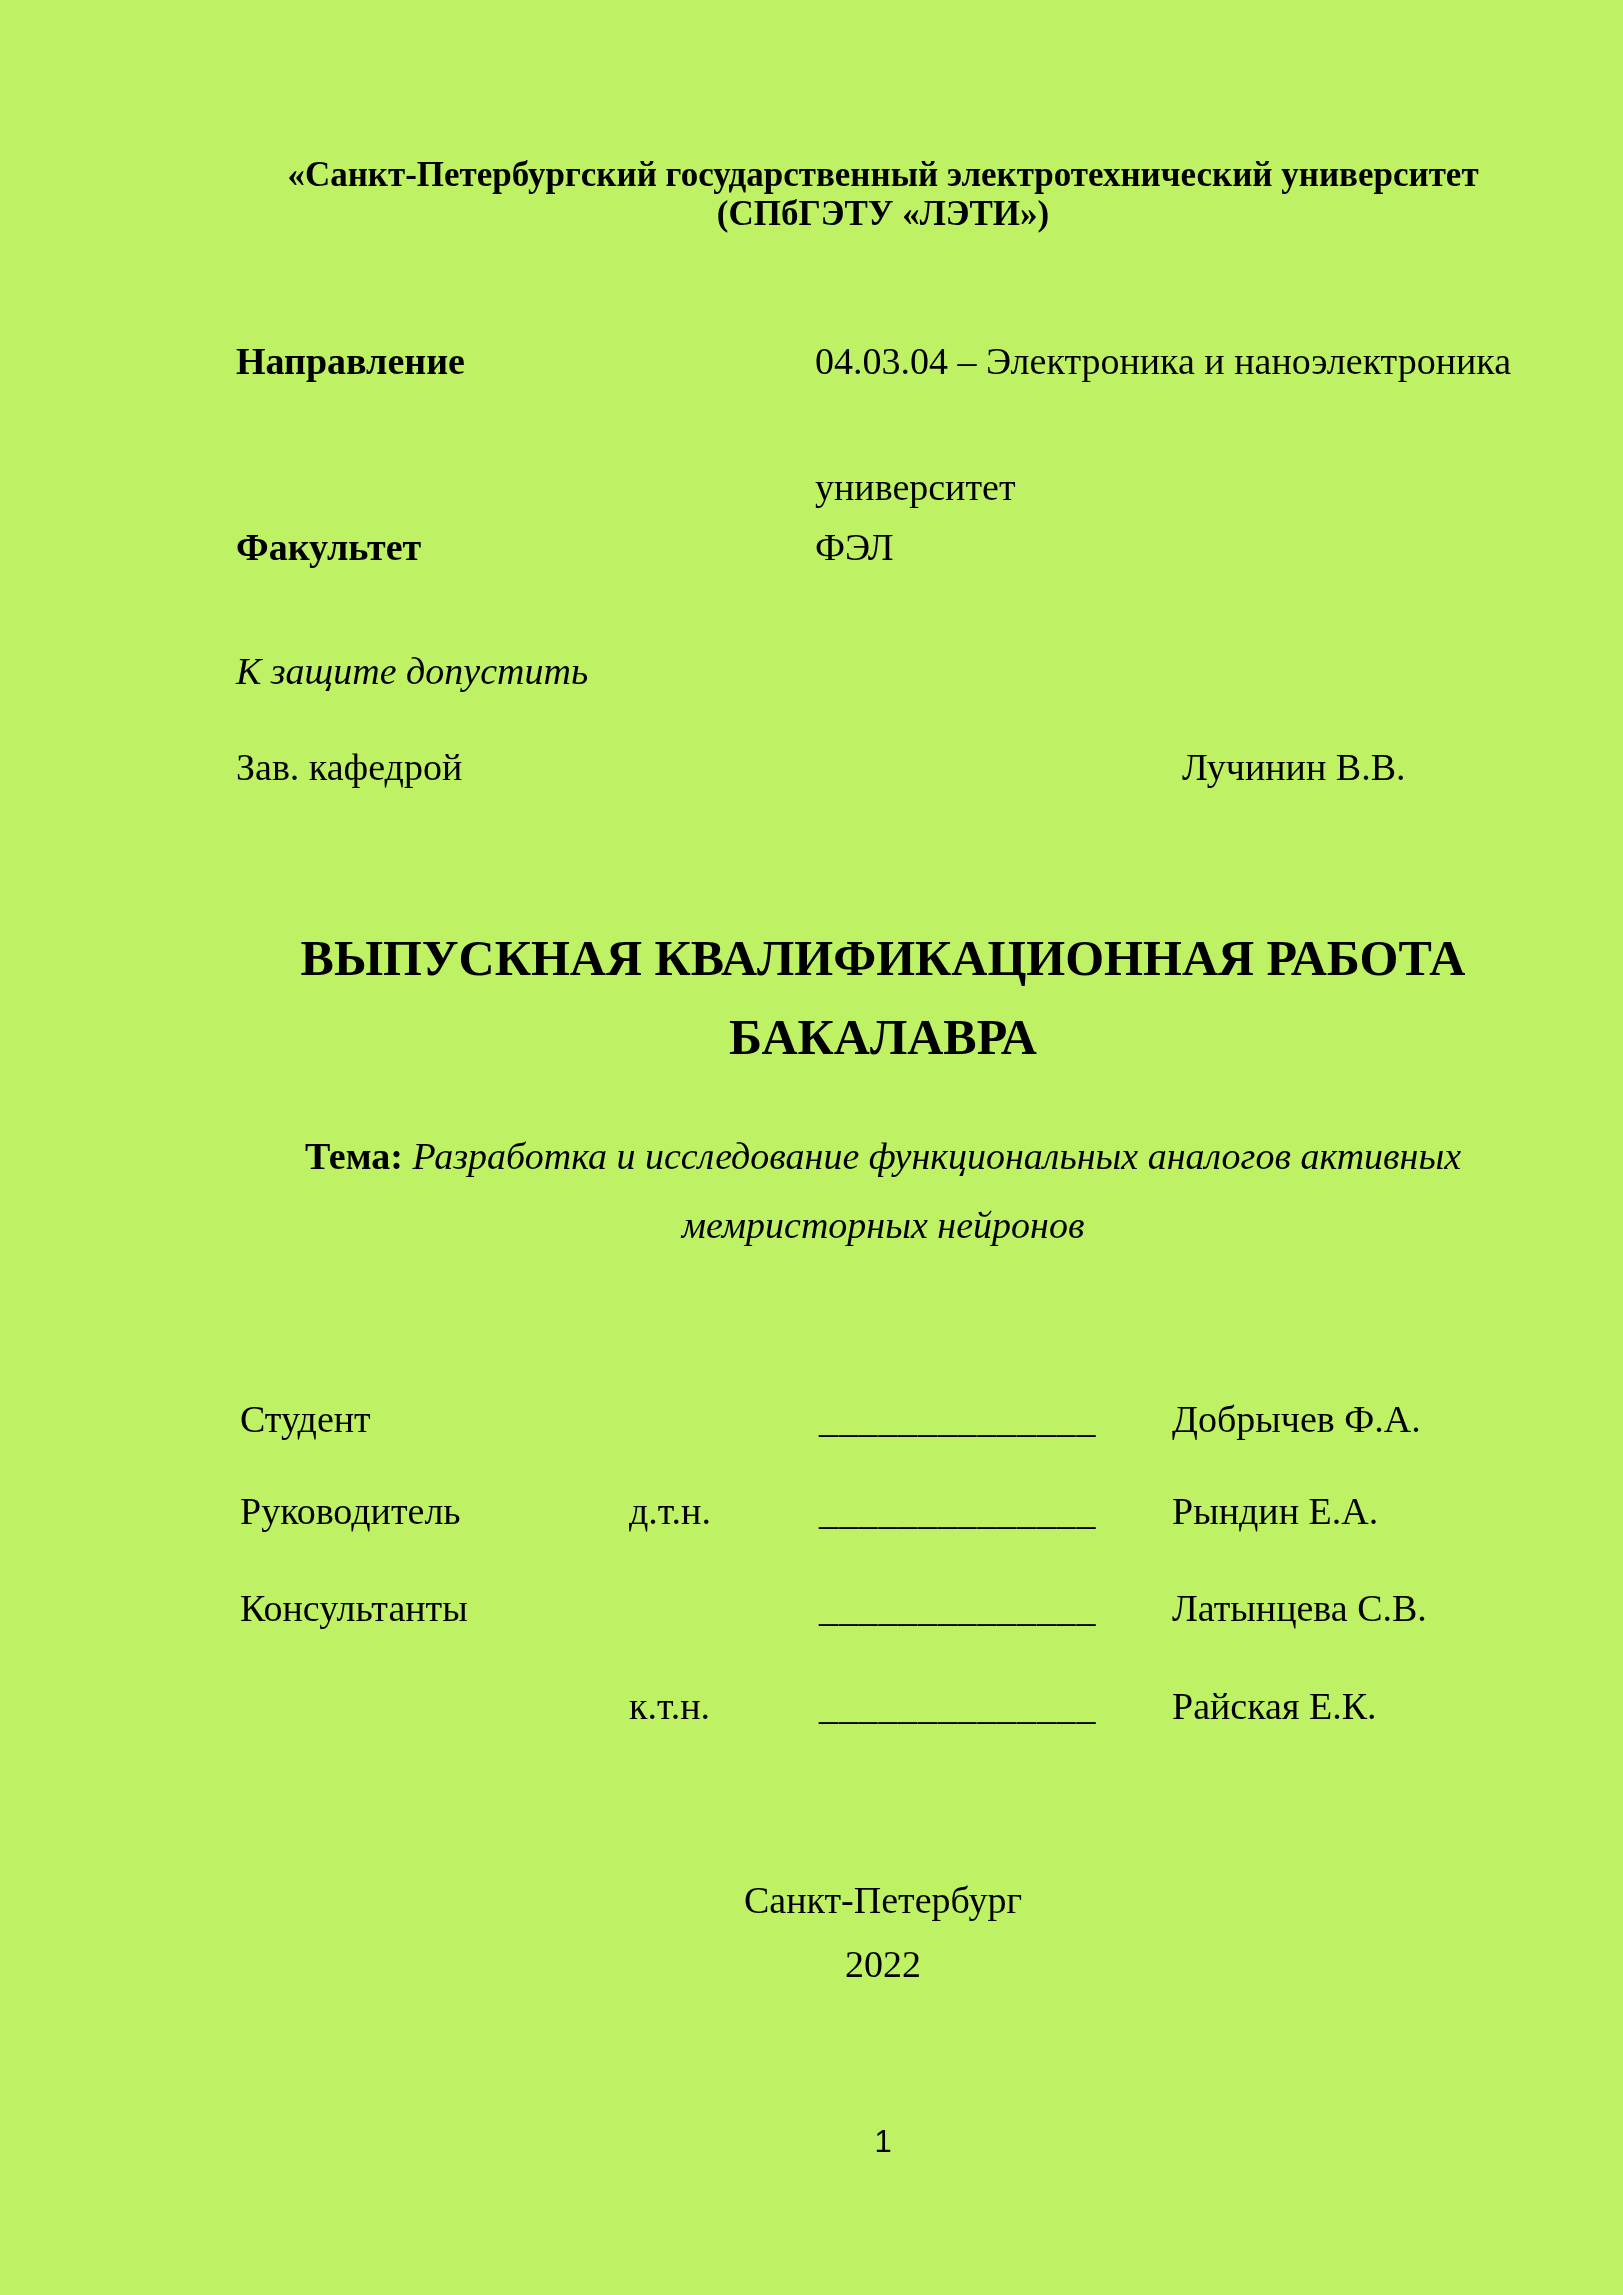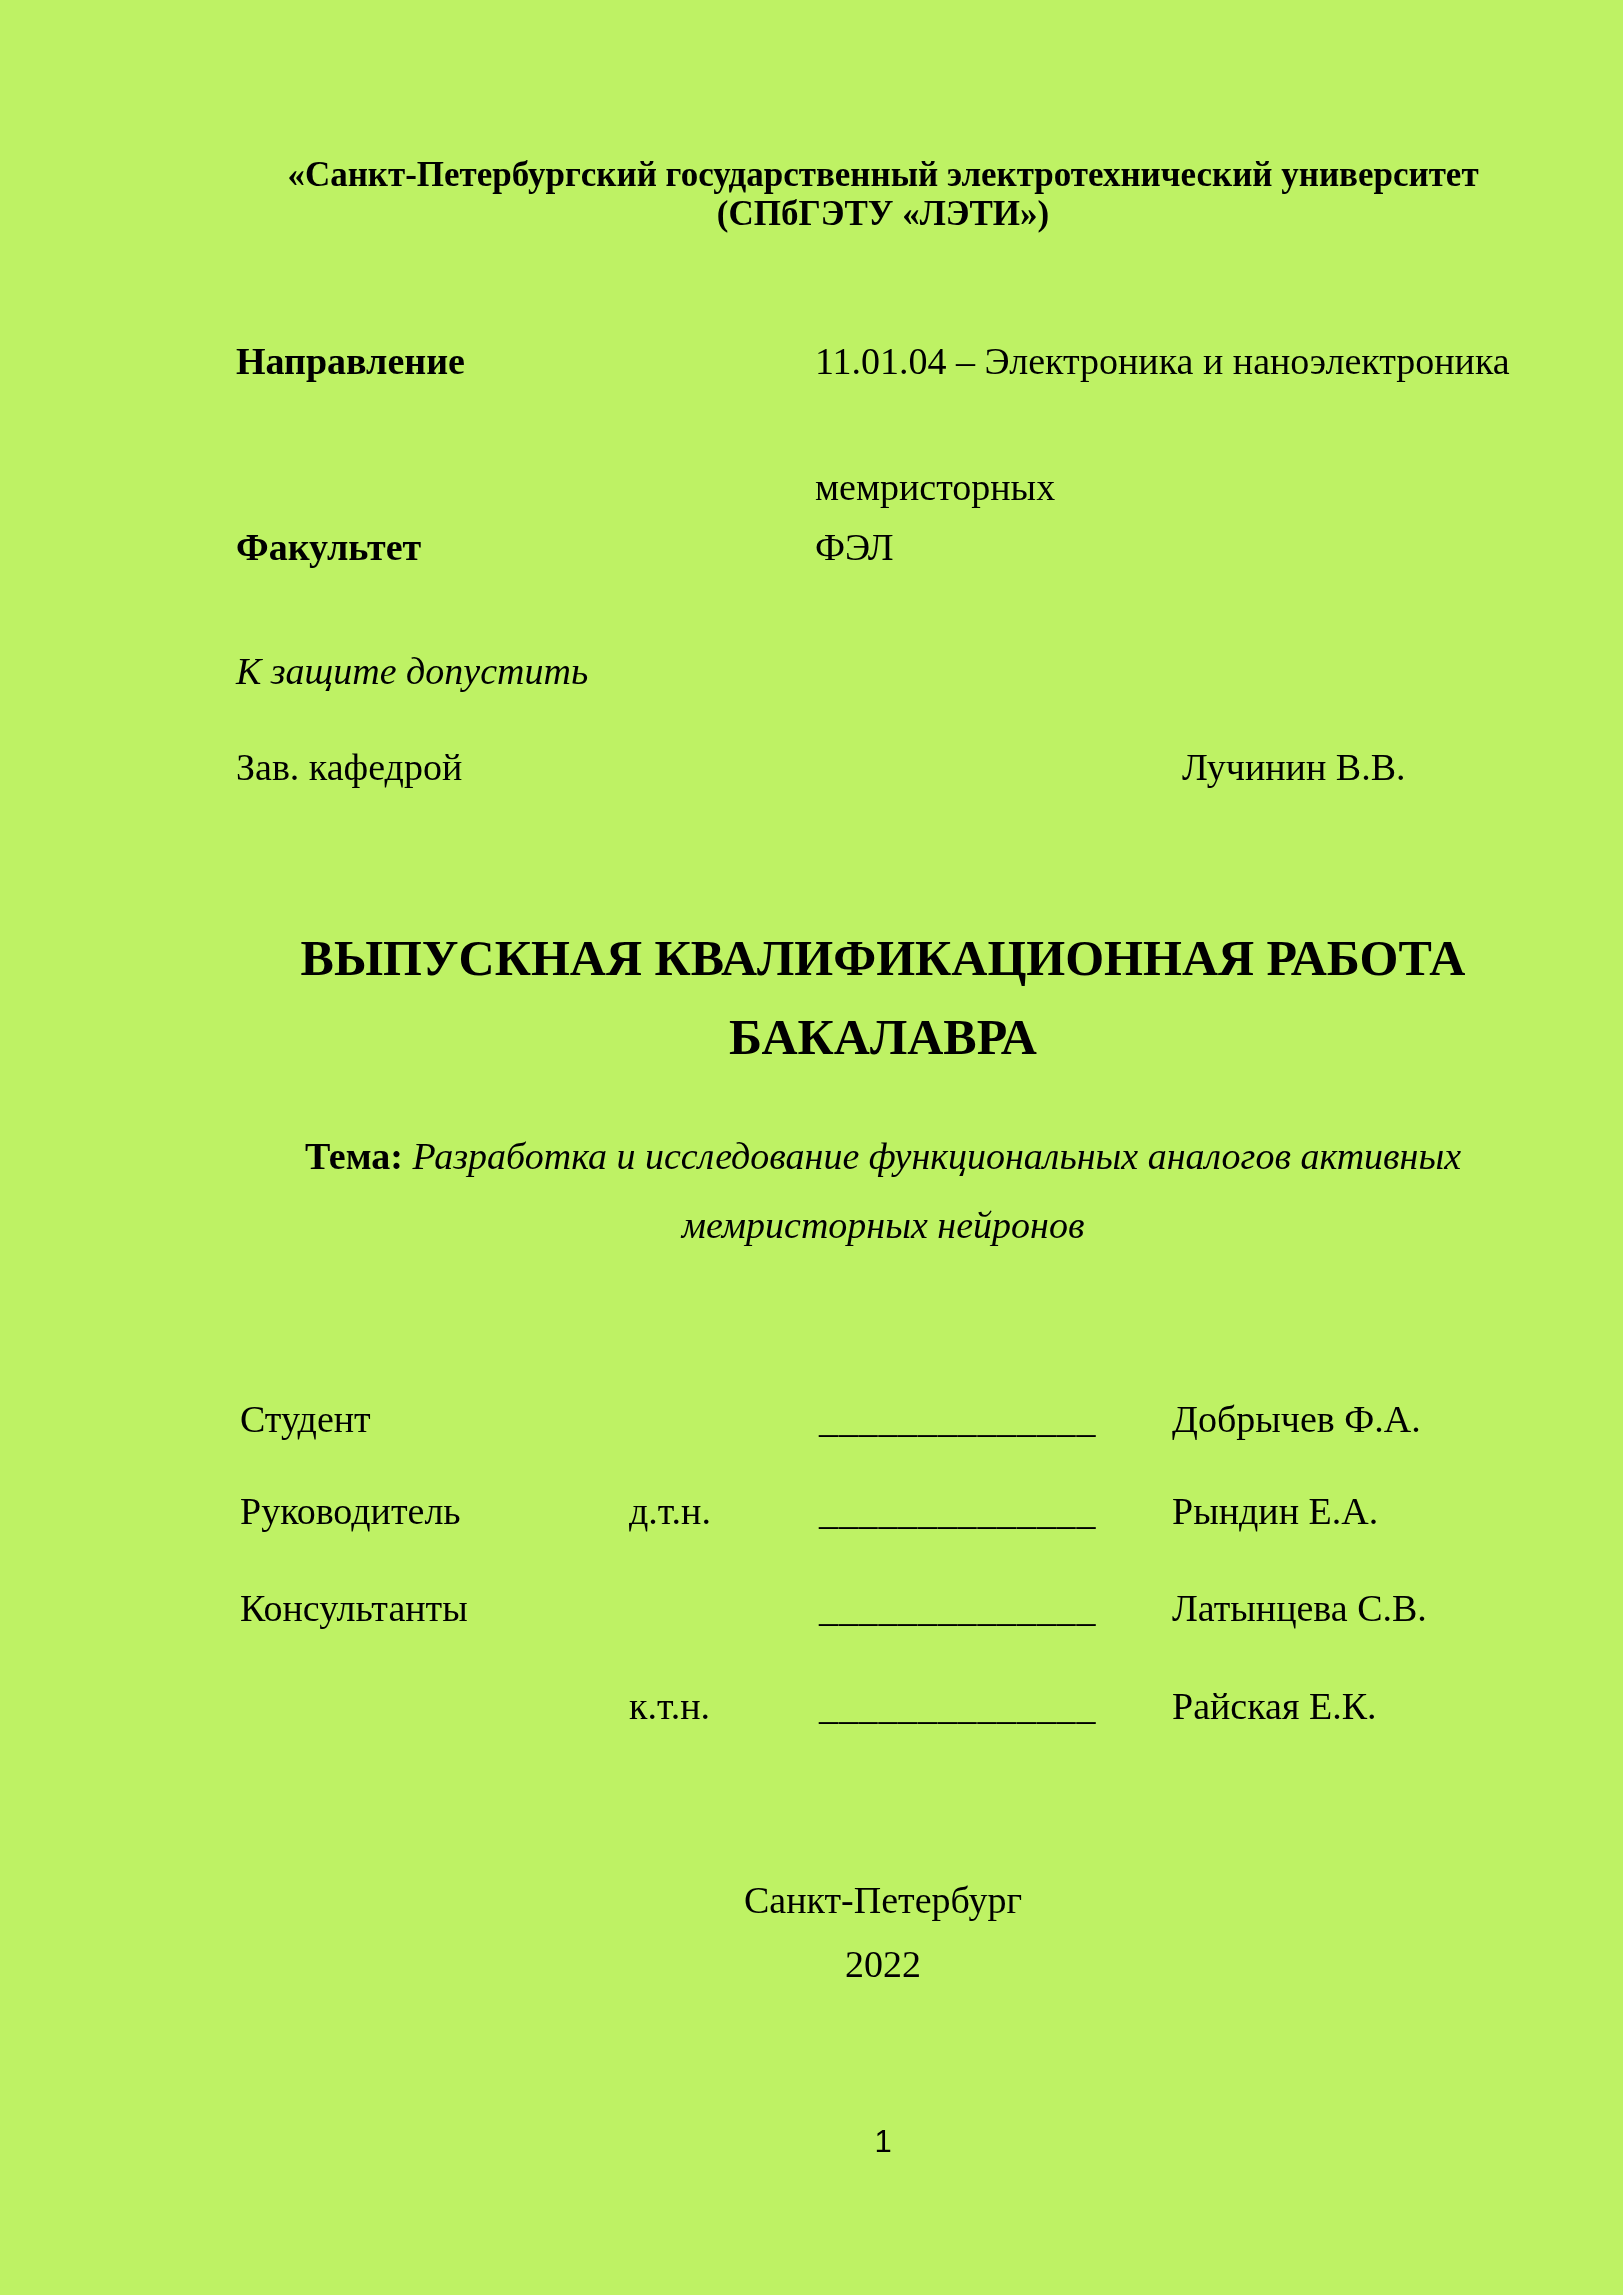--- a/index.html
+++ b/index.html
@@ -87,24 +87,24 @@
 <body>
 
 <div class="page">
 
   <header class="abs doc-header">
     <div>«Санкт-Петербургский государственный электротехнический университет</div>
     <div>(СПбГЭТУ «ЛЭТИ»)</div>
   </header>
 
   <div class="abs info-row" style="top:338px">
-    <span class="info-label">Направление</span><span class="info-value">11.01.04 – Электроника и наноэлектроника</span>
+    <span class="info-label">Направление</span><span class="info-value">04.03.04 – Электроника и наноэлектроника</span>
   </div>
   <div class="abs info-row" style="top:464px">
-    <span class="info-label"></span><span class="info-value">мемристорных</span>
+    <span class="info-label"></span><span class="info-value">университет</span>
   </div>
   <div class="abs info-row" style="top:524px">
     <span class="info-label">Факультет</span><span class="info-value">ФЭЛ</span>
   </div>
 
   <div class="abs info-row italic" style="top:648px">К защите допустить</div>
 
   <div class="abs dept-row" style="top:744px">
     <span>Зав. кафедрой</span>
     <span class="dept-name">Лучинин В.В.</span>

